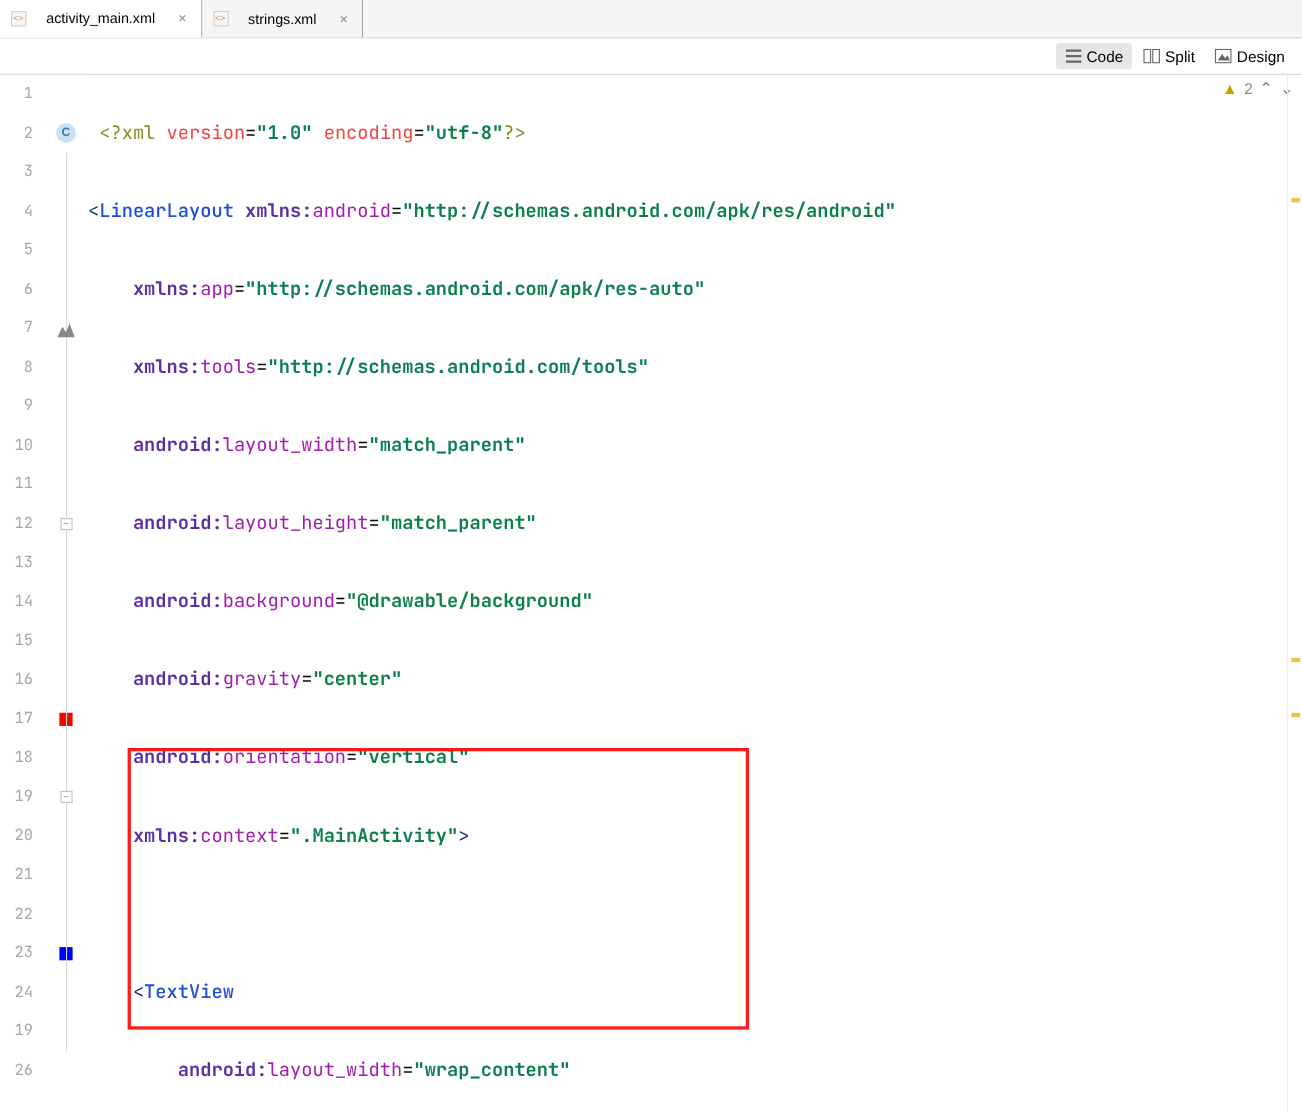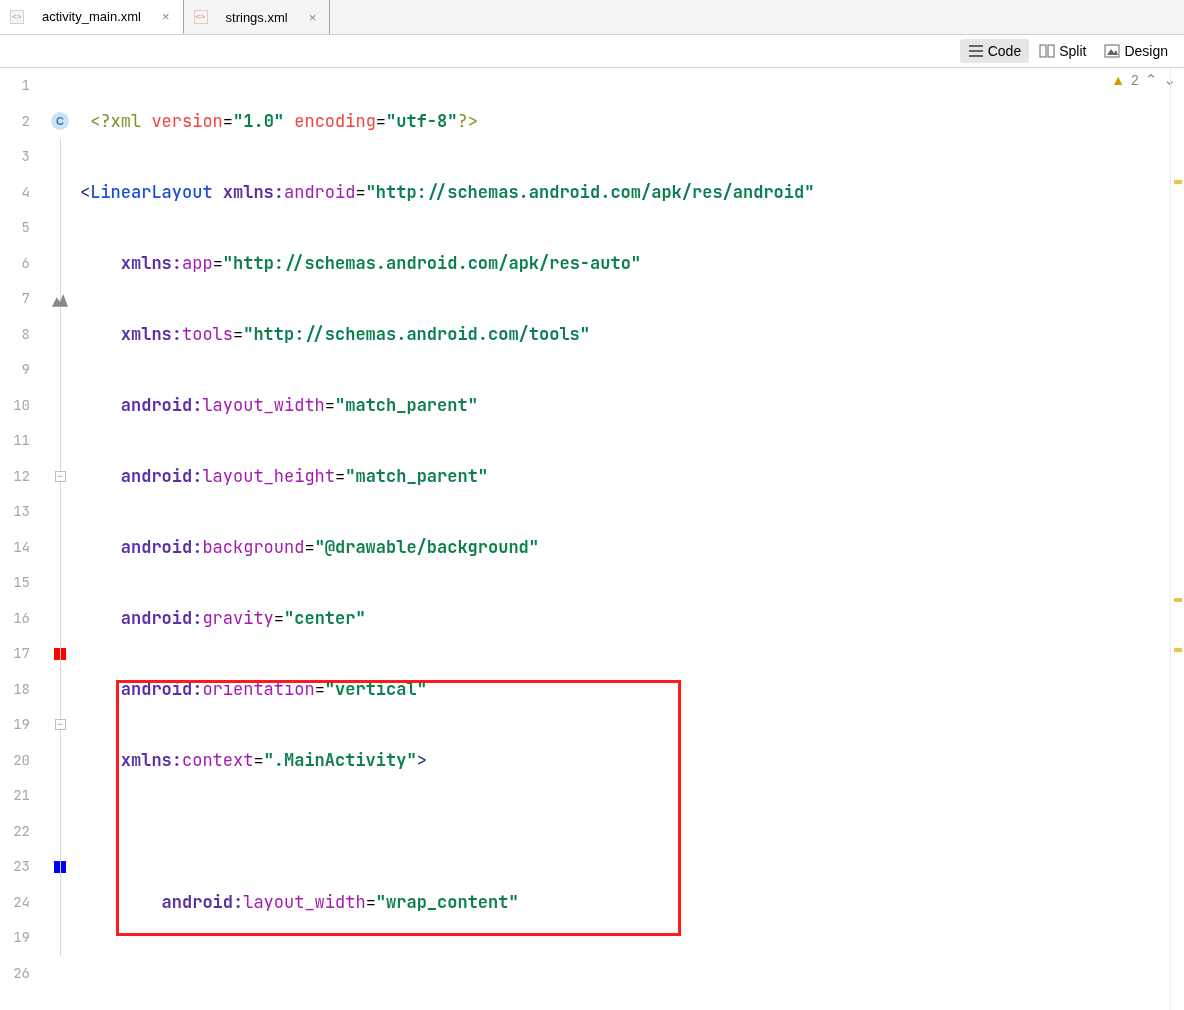--- a/index.html
+++ b/index.html
@@ -212,20 +212,21 @@
 <div class="ln"><span class="k-br">&lt;</span><span class="k-tag">LinearLayout</span> <span class="k-ns">xmlns:</span><span class="k-attr">android</span><span class="k-eq">=</span><span class="k-val">"http://schemas.android.com/apk/res/android"</span></div>
 <div class="ln">    <span class="k-ns">xmlns:</span><span class="k-attr">app</span><span class="k-eq">=</span><span class="k-val">"http://schemas.android.com/apk/res-auto"</span></div>
 <div class="ln">    <span class="k-ns">xmlns:</span><span class="k-attr">tools</span><span class="k-eq">=</span><span class="k-val">"http://schemas.android.com/tools"</span></div>
 <div class="ln">    <span class="k-ns">android:</span><span class="k-attr">layout_width</span><span class="k-eq">=</span><span class="k-val">"match_parent"</span></div>
 <div class="ln">    <span class="k-ns">android:</span><span class="k-attr">layout_height</span><span class="k-eq">=</span><span class="k-val">"match_parent"</span></div>
 <div class="ln">    <span class="k-ns">android:</span><span class="k-attr">background</span><span class="k-eq">=</span><span class="k-val">"@drawable/background"</span></div>
 <div class="ln">    <span class="k-ns">android:</span><span class="k-attr">gravity</span><span class="k-eq">=</span><span class="k-val">"center"</span></div>
 <div class="ln">    <span class="k-ns">android:</span><span class="k-attr">orientation</span><span class="k-eq">=</span><span class="k-val">"vertical"</span></div>
 <div class="ln">    <span class="k-ns">xmlns:</span><span class="k-attr">context</span><span class="k-eq">=</span><span class="k-val">".MainActivity"</span><span class="k-br">&gt;</span></div>
 <div class="ln"></div>
+<div class="ln">    <span class="k-br">&lt;</span><span class="k-tag">TextView</span></div>
 <div class="ln">        <span class="k-ns">android:</span><span class="k-attr">layout_width</span><span class="k-eq">=</span><span class="k-val">"wrap_content"</span></div>
 
 
 
 
 
 
 
 
 

